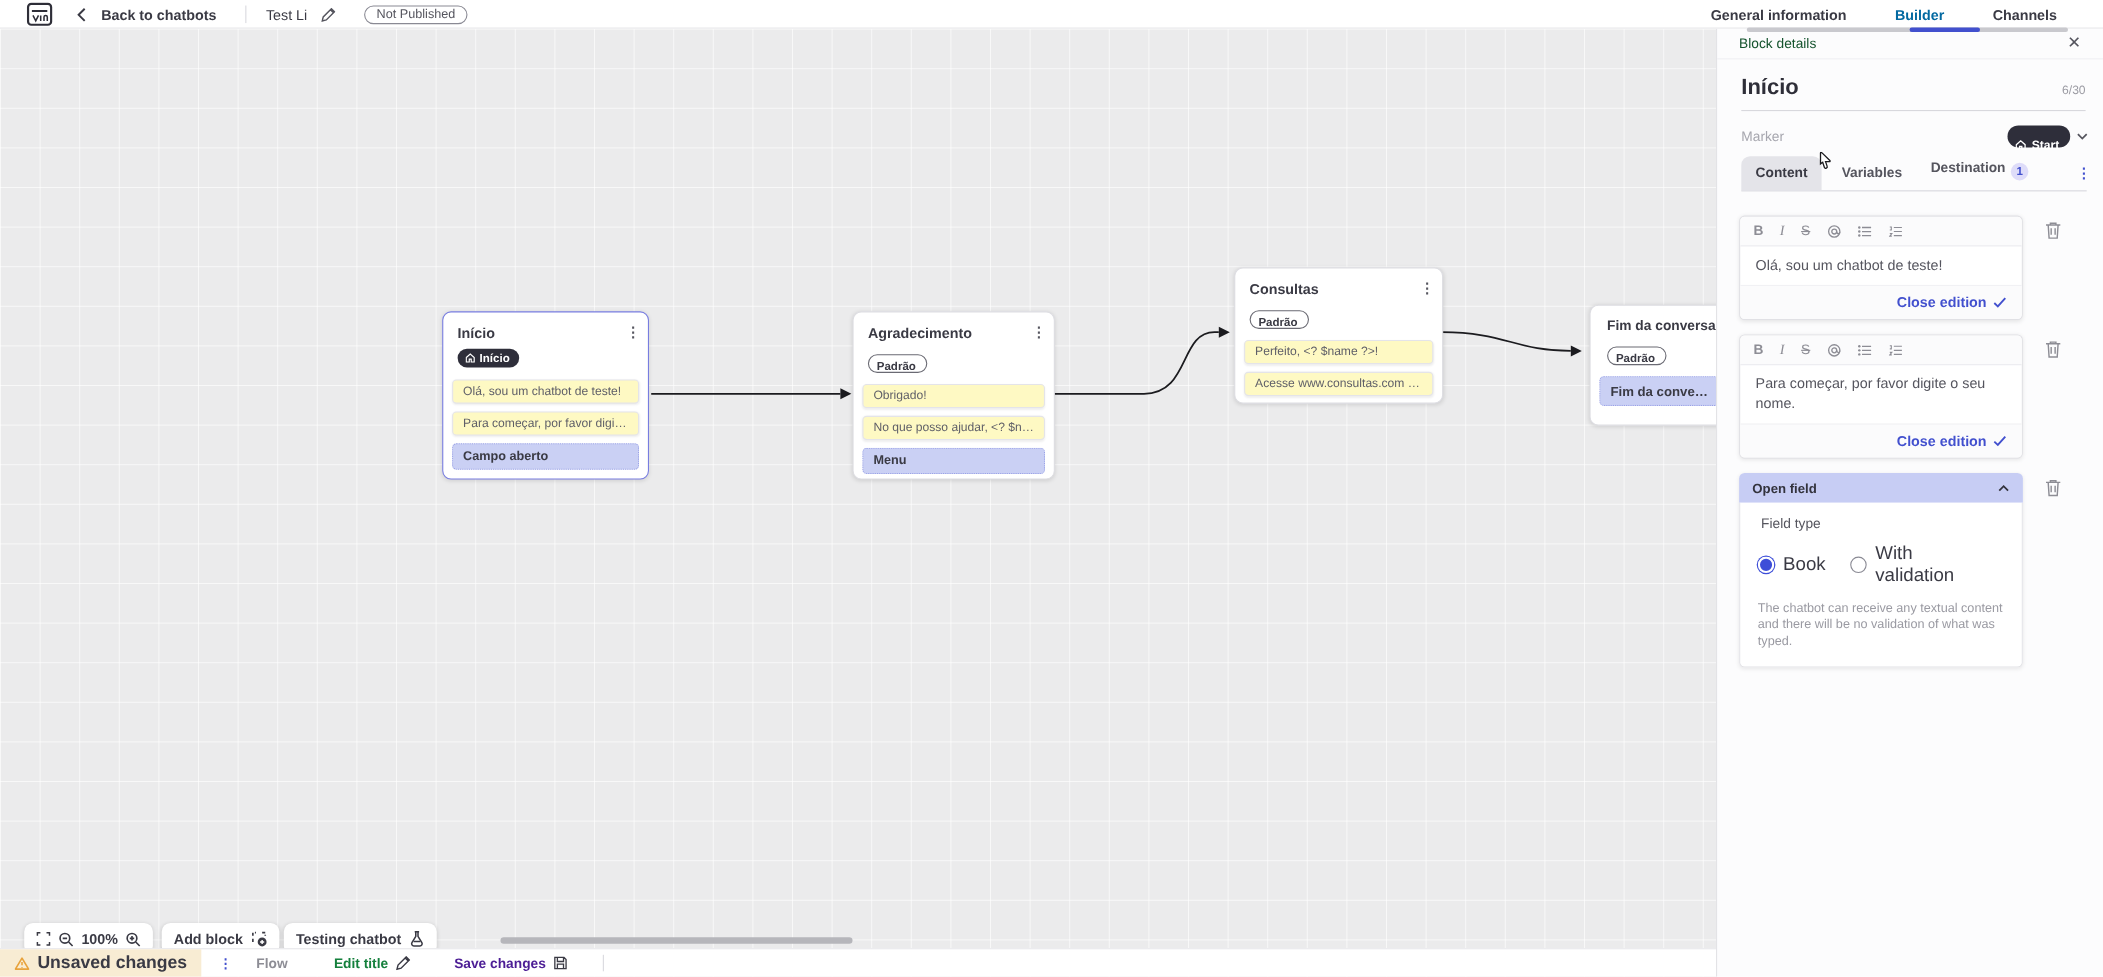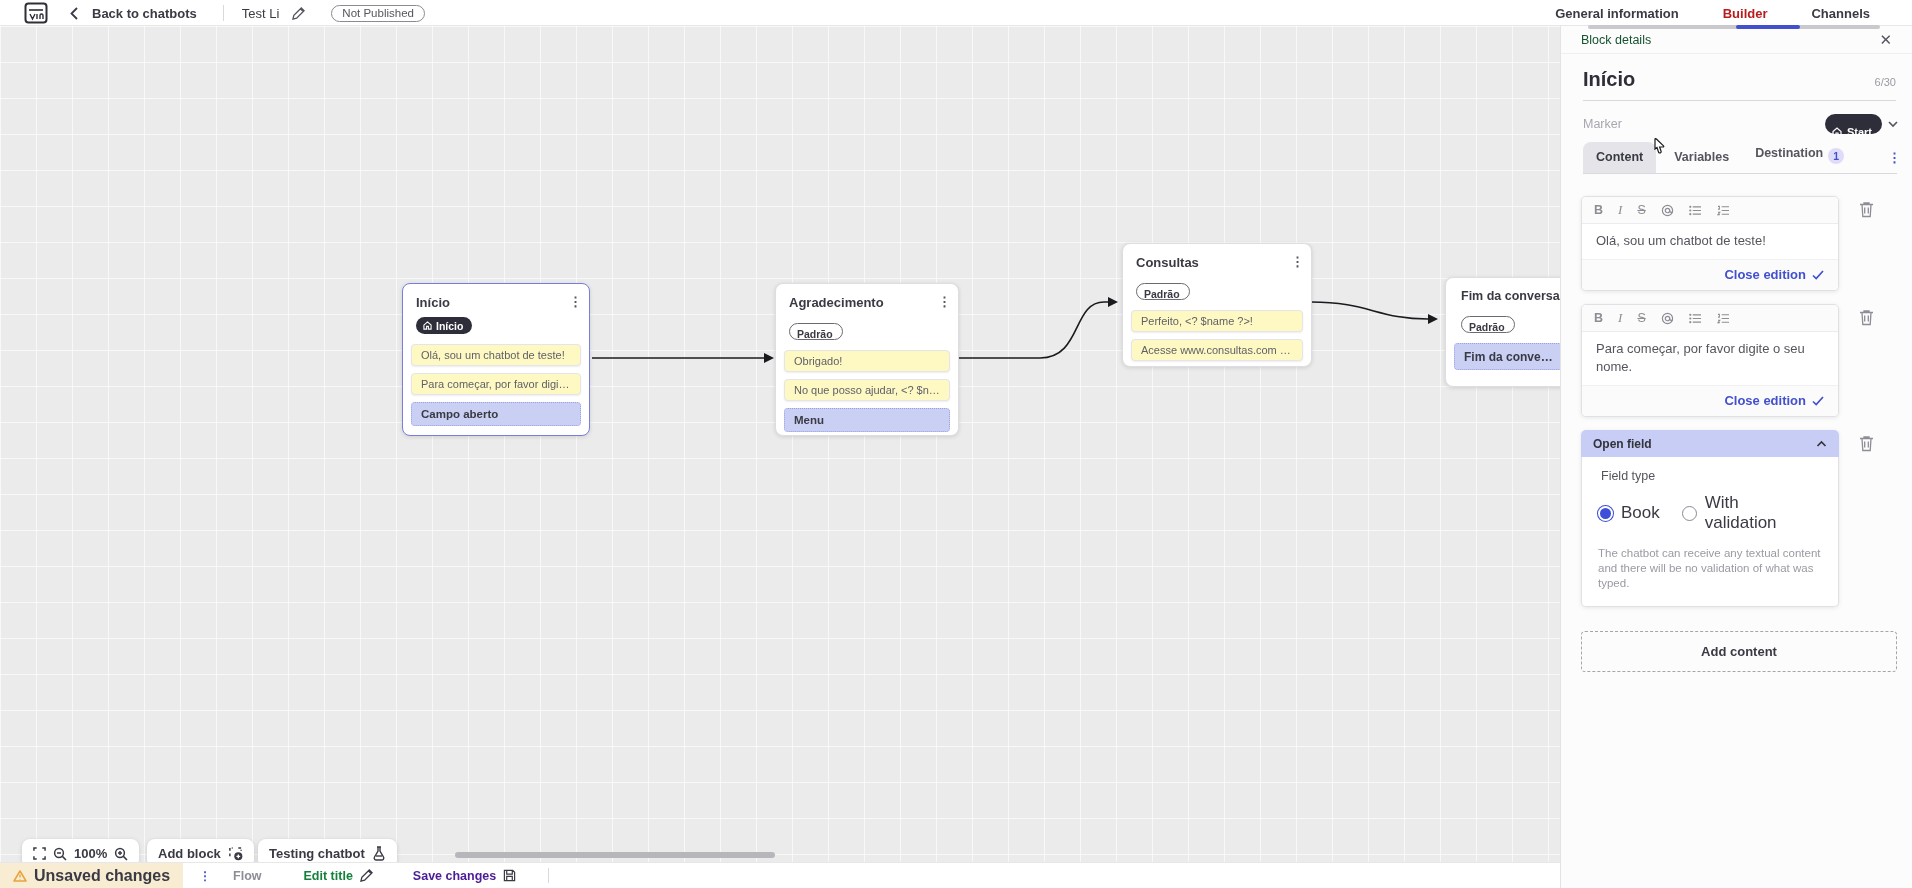--- a/index.html
+++ b/index.html
@@ -54,21 +54,21 @@
   .logo { margin-left:24px; }
   .backchev { margin-left:22px; }
   .back-label { margin-left:14px; font-size:13px; font-weight:700; color:#3a3a44; }
   .tb-div { width:1px; height:16px; background:#d9d9de; margin-left:26px; }
   .bot-title { margin-left:18px; font-size:13px; font-weight:400; color:#3a3a44; }
   .pencil { margin-left:13px; }
   .status-pill { margin-left:26px; height:17px; border:1px solid #8a8a94; border-radius:9px;
     padding:0 10px; font-size:11.5px; color:#55555e; display:flex; align-items:center; }
   .tb-tabs { position:absolute; right:42px; top:0; height:26px; display:flex;
     align-items:center; gap:44px; font-size:13px; font-weight:700; color:#3a3a44; }
-  .tb-tab.active { color:#b91c1c; }
+  .tb-tab.active { color:#0369a1; }
   .tab-track { position:absolute; left:1588px; top:25px; width:292px; height:4px;
     background:#c9c9ce; border-radius:2px; z-index:31; }
   .tab-track-active { position:absolute; left:148px; top:0; width:64px; height:4px;
     background:#4250ce; border-radius:2px; }
 
   
   .panel { position:absolute; left:1560px; top:26px; width:352px; height:862px;
     background:#fcfcfd; border-left:1px solid #e3e3e6; z-index:20; }
   .p-head { height:28px; display:flex; align-items:center; justify-content:space-between;
     padding:0 20px 0 20px; border-bottom:1px solid #f0f0f3; }
@@ -414,21 +414,20 @@
               <span class="radio-label">With validation</span>
             </div>
             <div class="of-desc">The chatbot can receive any textual content and there will be no validation of what was typed.</div>
           </div>
         </div>
         <svg class="trash" width="15" height="17" viewBox="0 0 15 17">
             <path d="M1 3.5h13M5 3.5V2h5v1.5M3 3.5l.8 12h7.4l.8-12M5.7 6.5v6M9.3 6.5v6" fill="none" stroke="#8d8d95" stroke-width="1.3"></path>
           </svg>
       </div>
 
-      <div class="add-content">Add content</div>
     </div>
   </div>
 
   <div class="bottombar">
     <div class="warn-chip">
       <svg width="14" height="12" viewBox="0 0 14 12">
           <path d="M7 1 13 11H1z" fill="none" stroke="#e8a33d" stroke-width="1.5" stroke-linejoin="round"></path>
           <path d="M7 4.5v3M7 9.2v.6" stroke="#e8a33d" stroke-width="1.4"></path>
         </svg>
       <span class="warn-label">Unsaved changes</span>

